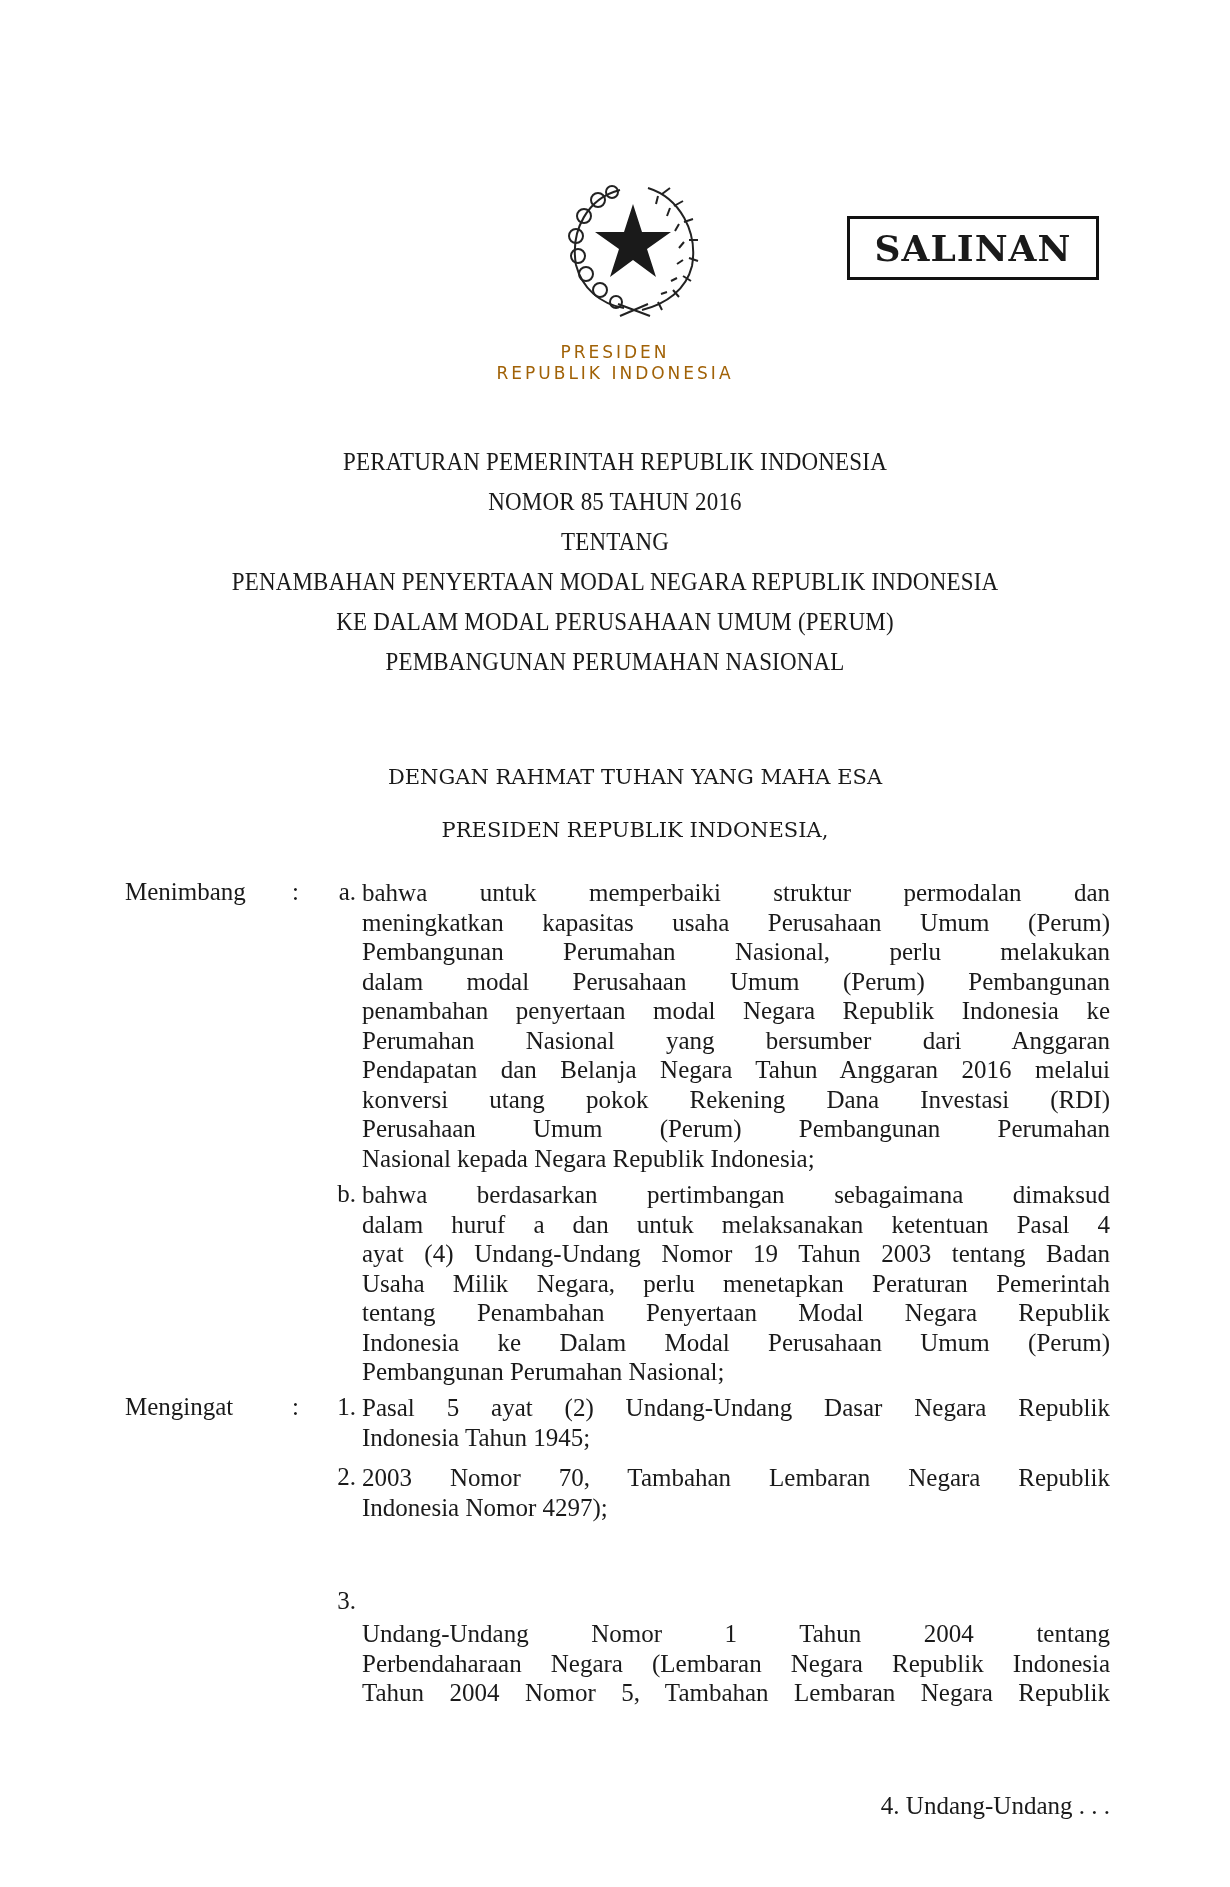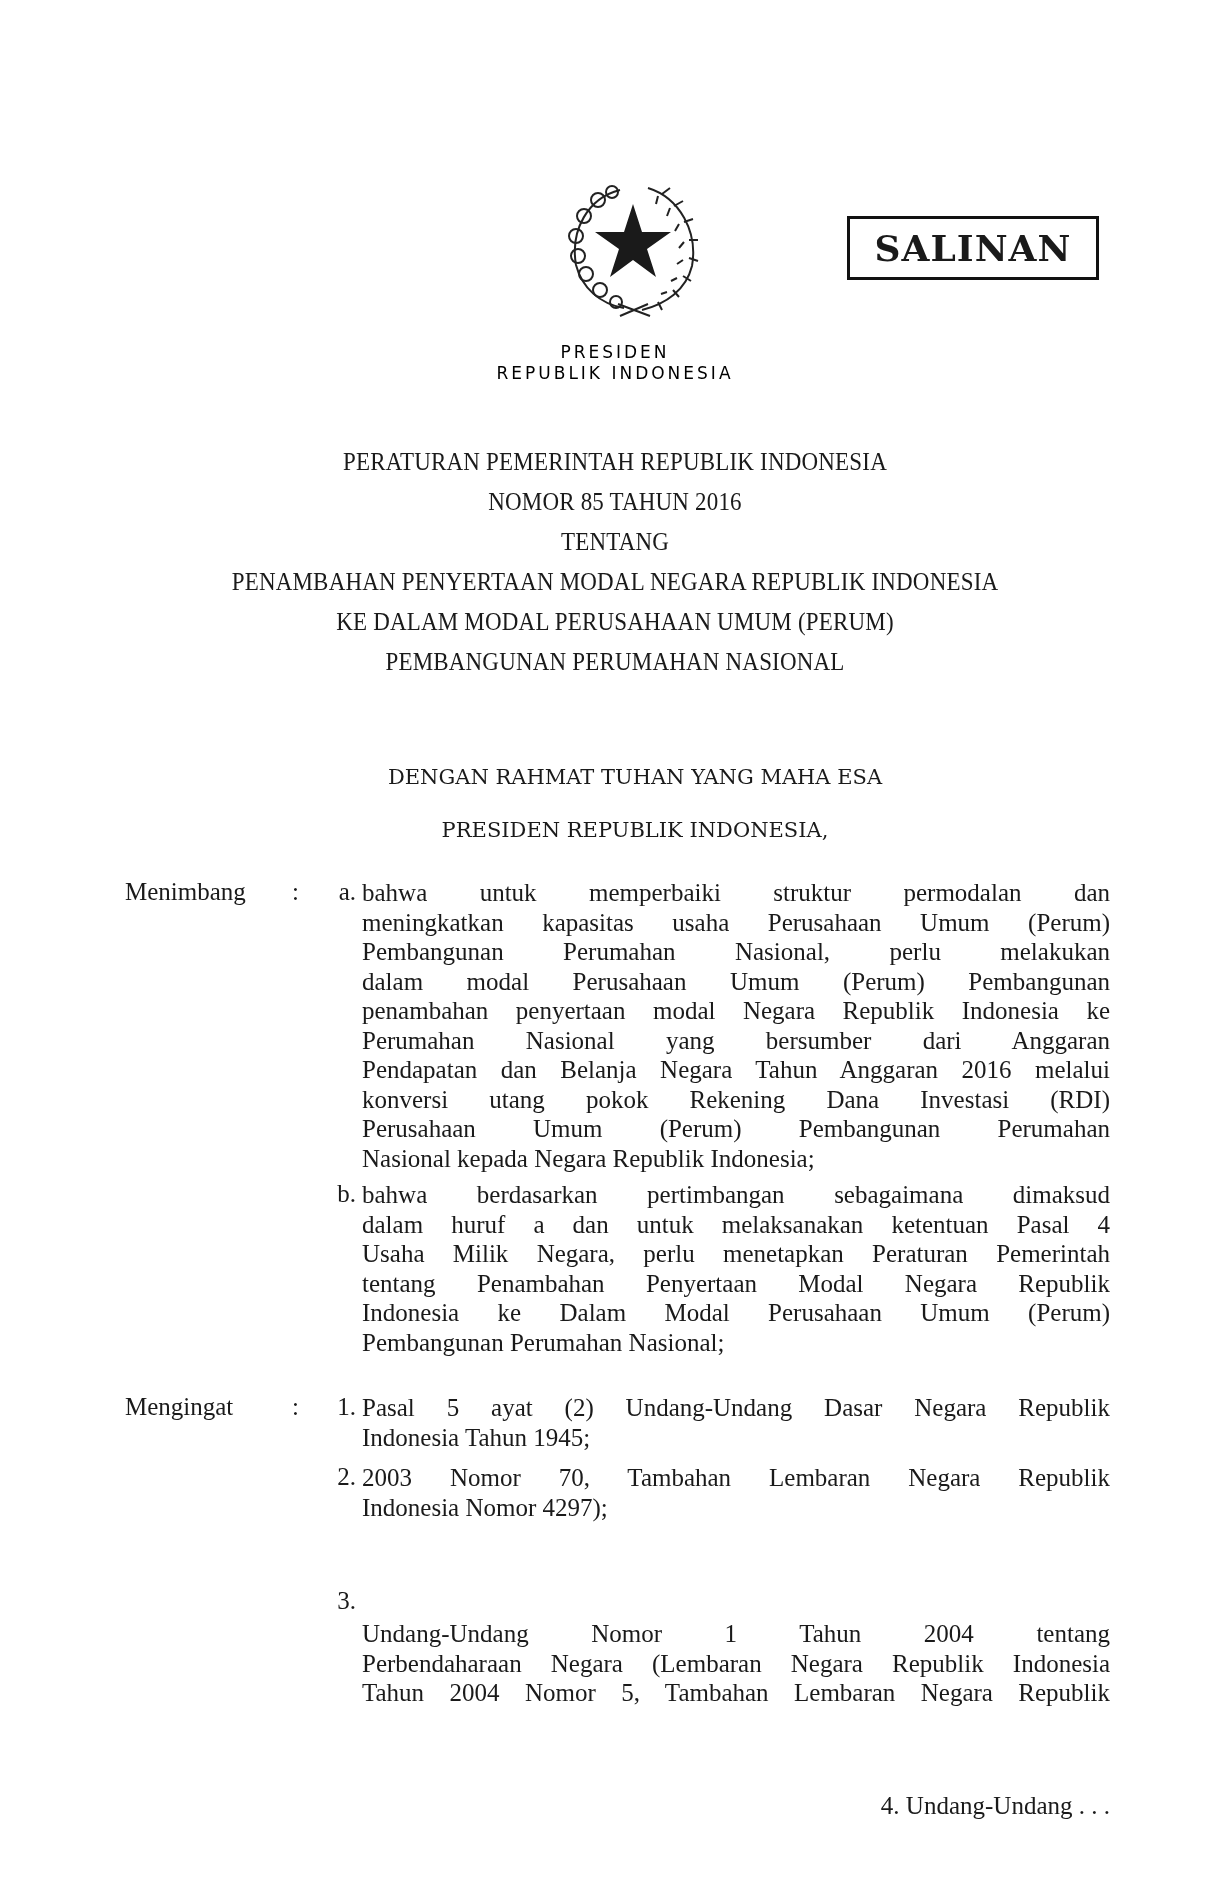--- a/index.html
+++ b/index.html
@@ -16,21 +16,21 @@
   
   .salinan {
     position: absolute; left: 847px; top: 216px; width: 252px; height: 64px;
     border: 3px solid #111; box-sizing: border-box;
     display: flex; align-items: center; justify-content: center;
     font-family: "DejaVu Serif", serif; font-weight: bold; font-size: 36px; letter-spacing: 1px;
   }
 
   .presiden-label {
     position: absolute; left: 0; width: 1230px; text-align: center;
-    font-family: "DejaVu Sans", sans-serif; font-size: 17px; letter-spacing: 3px; color: #000000;
+    font-family: "DejaVu Sans", sans-serif; font-size: 17px; letter-spacing: 3px; color: #a16207;
   }
 
   .title-line {
     position: absolute; left: 0; width: 1230px; text-align: center;
     font-family: "Liberation Serif", serif; font-size: 25px; letter-spacing: 0.2px;
     transform: scaleX(0.92);
   }
 
   .center-line {
     position: absolute; left: 8px; width: 1230px; text-align: center;
@@ -119,20 +119,21 @@
     <span class="ln">Pendapatan dan Belanja Negara Tahun Anggaran 2016 melalui</span>
     <span class="ln">konversi utang pokok Rekening Dana Investasi (RDI)</span>
     <span class="ln">Perusahaan Umum (Perum) Pembangunan Perumahan</span>
     <span class="ln last">Nasional kepada Negara Republik Indonesia;</span>
   </div>
 
   <div class="item-marker" style="top:1180px;">b.</div>
   <div class="item-text" style="top:1180px;">
     <span class="ln">bahwa berdasarkan pertimbangan sebagaimana dimaksud</span>
     <span class="ln">dalam huruf a dan untuk melaksanakan ketentuan Pasal 4</span>
+    <span class="ln">ayat (4) Undang-Undang Nomor 19 Tahun 2003 tentang Badan</span>
     <span class="ln">Usaha Milik Negara, perlu menetapkan Peraturan Pemerintah</span>
     <span class="ln">tentang Penambahan Penyertaan Modal Negara Republik</span>
     <span class="ln">Indonesia ke Dalam Modal Perusahaan Umum (Perum)</span>
     <span class="ln last">Pembangunan Perumahan Nasional;</span>
   </div>
 
   <div class="section-label" style="top:1393px;">Mengingat</div>
   <div class="colon" style="top:1393px;">:</div>
 
   <div class="item-marker" style="top:1393px;">1.</div>

